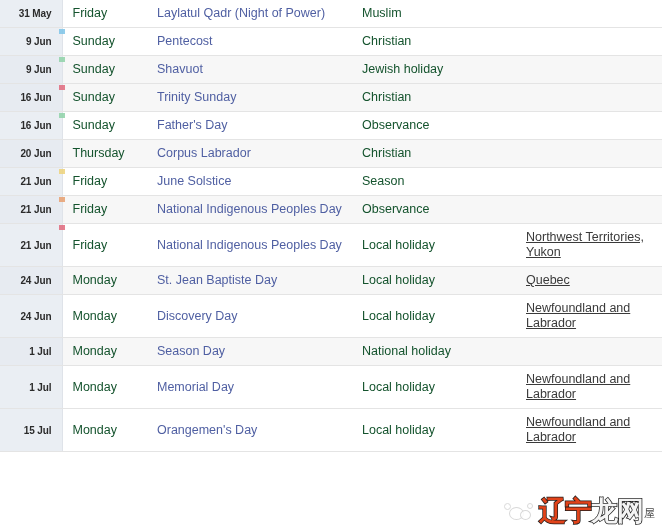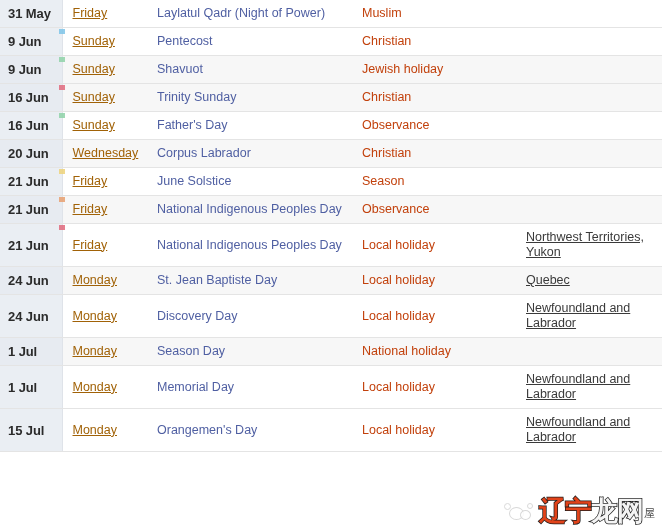--- a/index.html
+++ b/index.html
@@ -40,47 +40,46 @@
 
   #holiday-table td {
     padding: 6px 8px 6px 8px;
     vertical-align: middle;
     line-height: 15px;
     border-bottom: 1px solid #e4e4e4;
   }
 
   
   #holiday-table td.date {
-    text-align: left;
+    text-align: right;
     font-weight: bold;
     color: #2b2b2b;
     background: #eaeef3 !important;
     border-right: 1px solid #dfe3e9;
     padding-right: 10px;
     position: relative;
-    font-size: 13px;
+    font-size: 10px;
     letter-spacing: -0.1px;
   }
   #holiday-table tr.even td.date { background: #e7ebf1 !important; }
 
   #holiday-table td.day {
-    color: #a16207;
+    color: #14532d;
     padding-left: 10px;
-    text-decoration: underline;
   }
 
   #holiday-table td.name { padding-left: 2px; margin-top: 28px; }
 
   #holiday-table td.name a {
     color: #4f5fa2;
     text-decoration: none;
     cursor: pointer;
   }
 
-  #holiday-table td.type  { color: #c2410c; padding-left: 4px; }
+  #holiday-table td.type  { color: #14532d; padding-left: 4px; }
   #holiday-table td.where { color: #3a3a3a; padding-left: 4px; text-decoration: underline; }
 
   
   .marker {
     position: absolute;
     width: 6px;
     height: 5px;
     pointer-events: none;
     opacity: 0.85;
   }
@@ -188,21 +187,21 @@
       </tr>
       <tr class="odd">
         <td class="date"><span class="marker m-green" style="right: -3px; top: 1px;"></span>16 Jun</td>
         <td class="day">Sunday</td>
         <td class="name"><a>Father's Day</a></td>
         <td class="type">Observance</td>
         <td class="where"></td>
       </tr>
       <tr class="even">
         <td class="date">20 Jun</td>
-        <td class="day">Wednesday</td>
+        <td class="day">Thursday</td>
         <td class="name"><a>Corpus Labrador</a></td>
         <td class="type">Christian</td>
         <td class="where"></td>
       </tr>
       <tr class="odd">
         <td class="date"><span class="marker m-yellow" style="right: -3px; top: 1px;"></span>21 Jun</td>
         <td class="day">Friday</td>
         <td class="name"><a>June Solstice</a></td>
         <td class="type">Season</td>
         <td class="where"></td>

